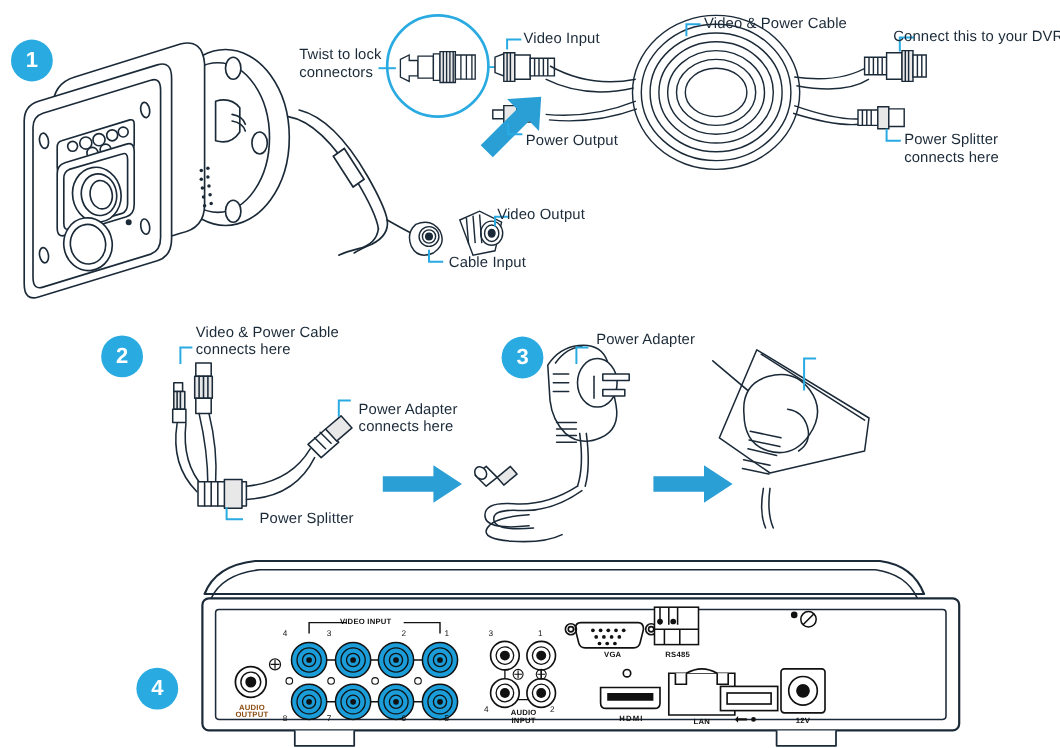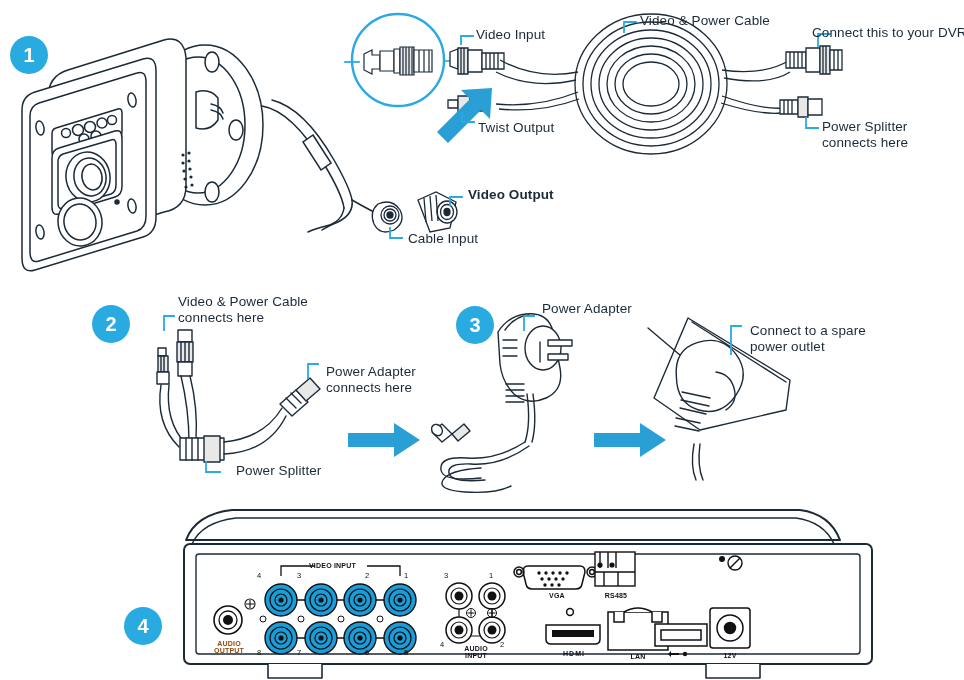--- a/index.html
+++ b/index.html
@@ -506,38 +506,38 @@
       <circle cx="722" cy="559" r="3" fill="#111111" stroke="none"></circle>
     </g>
 
   </svg>
 
   <div class="badge-num" style="left:10px;top:36px;">1</div>
   <div class="badge-num" style="left:92px;top:305px;">2</div>
   <div class="badge-num" style="left:456px;top:306px;">3</div>
   <div class="badge-num" style="left:124px;top:607px;">4</div>
 
+  <div class="lbl" style="left:272px;top:42px;width:110px;">Twist to lock
+connectors</div>
   <div class="lbl" style="left:476px;top:27px;">Video Input</div>
-  <div class="lbl" style="left:478px;top:120px;">Twist Output</div>
+  <div class="lbl" style="left:478px;top:120px;">Power Output</div>
   <div class="lbl" style="left:640px;top:13px;">Video &amp; Power Cable</div>
   <div class="lbl" style="left:812px;top:25px;">Connect this to your DVR</div>
   <div class="lbl" style="left:822px;top:119px;">Power Splitter
 connects here</div>
-  <div class="lbl" style="left:468px;top:187px;font-weight:bold;">Video Output</div>
+  <div class="lbl" style="left:452px;top:187px;">Video Output</div>
   <div class="lbl" style="left:408px;top:231px;">Cable Input</div>
 
   <div class="lbl" style="left:178px;top:294px;">Video &amp; Power Cable
 connects here</div>
   <div class="lbl" style="left:326px;top:364px;">Power Adapter
 connects here</div>
   <div class="lbl" style="left:236px;top:463px;">Power Splitter</div>
 
   <div class="lbl" style="left:542px;top:301px;">Power Adapter</div>
-  <div class="lbl" style="left:750px;top:323px;">Connect to a spare
-power outlet</div>
 
   <div class="dvr-txt" style="left:309px;top:562px;">VIDEO INPUT</div>
 
   <div class="dvr-num" style="left:257px;top:571px;">4</div>
   <div class="dvr-num" style="left:297px;top:571px;">3</div>
   <div class="dvr-num" style="left:365px;top:571px;">2</div>
   <div class="dvr-num" style="left:404px;top:571px;">1</div>
 
   <div class="dvr-num" style="left:257px;top:648px;">8</div>
   <div class="dvr-num" style="left:297px;top:648px;">7</div>

